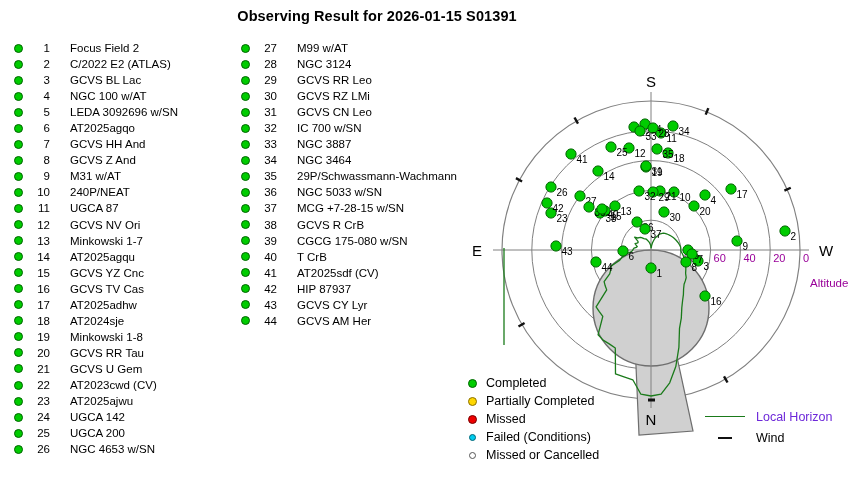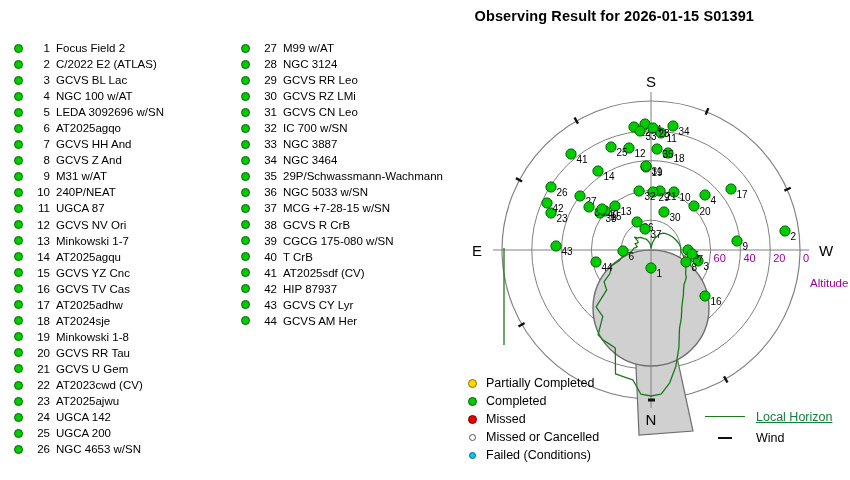--- a/index.html
+++ b/index.html
@@ -2,52 +2,52 @@
 <html><head>
 <meta charset="utf-8">
 <style>
   html,body{margin:0;padding:0;}
   body{
     width:850px;height:480px;background:#ffffff;overflow:hidden;
     font-family:"Liberation Sans","DejaVu Sans",sans-serif;
     color:#000;position:relative;
   }
   #page-title{
-    position:absolute;left:0;top:8px;width:754px;text-align:right;
+    position:absolute;left:0;top:8px;width:754px;text-align:center;
     font-size:14.5px;font-weight:bold;letter-spacing:.1px;
   }
   
   .target-col{position:absolute;top:40px;}
   #col-a{left:14px;}
   #col-b{left:241px;}
   .t-row{height:16.05px;display:flex;align-items:center;font-size:11.5px;}
   .t-dot{width:9px;height:9px;border-radius:50%;background:#00cc00;
          border:1px solid #006400;box-sizing:border-box;flex:none;}
   .t-num{width:22px;text-align:right;margin-left:5px;font-size:11.5px;}
-  .t-name{margin-left:6px;white-space:nowrap;font-size:11.5px;}
+  .t-name{margin-left:20px;white-space:nowrap;font-size:11.5px;}
   
   #plot-wrap{position:absolute;left:460px;top:34px;width:390px;height:446px;}
   #plot-title{position:absolute;left:0;top:6px;width:330px;text-align:center;
       font-size:14.5px;font-weight:bold;}
   #plot-svg{position:absolute;left:0;top:0;}
   .card{font-size:15px;fill:#000;}
   .tick-lbl{font-size:11px;fill:#990099;}
   .alt-lbl{font-size:11.5px;fill:#990099;}
   .pt-lbl{font-size:10px;fill:#000;}
   
   #legend-status{position:absolute;left:461px;top:374px;}
   .lg-row{display:flex;align-items:center;height:18px;}
   .lg-mk{width:22px;display:flex;justify-content:center;align-items:center;flex:none;}
   .lg-txt{font-size:12.5px;margin-left:3px;white-space:nowrap;}
   .dot-lg{border-radius:50%;box-sizing:border-box;}
   #legend-plot{position:absolute;left:700px;top:406px;}
   .lg2-row{display:flex;align-items:center;height:21px;}
   .lg2-mk{width:50px;display:flex;justify-content:center;align-items:center;flex:none;}
   .lg2-txt{font-size:12.5px;margin-left:6px;white-space:nowrap;}
-  .lg2-horizon{color:#15803d;text-decoration:underline;}
+  .lg2-horizon{color:#6d28d9;}
   .hline{width:40px;height:0;border-top:1.6px solid #1a7a1a;}
   .wline{width:14px;height:0;border-top:2.6px solid #111;}
   .greycirc{width:22px;height:22px;border-radius:50%;background:#d0d0d0;border:1.3px solid #777;}
 </style>
 </head>
 <body>
 
 <div id="page-title">Observing Result for 2026-01-15 S01391</div>
 
 <div id="col-a" class="target-col">
@@ -486,47 +486,47 @@
           <circle cx="136" cy="228" r="5.1" fill="#00cc00" stroke="#006400" stroke-width="1"></circle>
           <text x="141.5" y="237" class="pt-lbl">44</text>
         </g>
       </g>
     </svg>
 </div>
 
 <div id="legend-status">
     <div class="lg-row">
       <span class="lg-mk">
-        <span class="dot-lg" style="width: 9px; height: 9px; background: rgb(255, 215, 0); border: 1px solid rgb(138, 112, 0);"></span>
-      </span>
-      <span class="lg-txt">Partially Completed</span>
+        <span class="dot-lg" style="width: 9px; height: 9px; background: rgb(0, 204, 0); border: 1px solid rgb(0, 100, 0);"></span>
+      </span>
+      <span class="lg-txt">Completed</span>
     </div>
     <div class="lg-row">
       <span class="lg-mk">
-        <span class="dot-lg" style="width: 9px; height: 9px; background: rgb(0, 204, 0); border: 1px solid rgb(0, 100, 0);"></span>
-      </span>
-      <span class="lg-txt">Completed</span>
+        <span class="dot-lg" style="width: 9px; height: 9px; background: rgb(255, 215, 0); border: 1px solid rgb(138, 112, 0);"></span>
+      </span>
+      <span class="lg-txt">Partially Completed</span>
     </div>
     <div class="lg-row">
       <span class="lg-mk">
         <span class="dot-lg" style="width: 9px; height: 9px; background: rgb(238, 0, 0); border: 1px solid rgb(119, 0, 0);"></span>
       </span>
       <span class="lg-txt">Missed</span>
     </div>
     <div class="lg-row">
       <span class="lg-mk">
-        <span class="dot-lg" style="width: 7px; height: 7px; background: rgb(255, 255, 255); border: 1px solid rgb(85, 85, 85);"></span>
-      </span>
-      <span class="lg-txt">Missed or Cancelled</span>
+        <span class="dot-lg" style="width: 7px; height: 7px; background: rgb(0, 204, 238); border: 1px solid rgb(0, 102, 119);"></span>
+      </span>
+      <span class="lg-txt">Failed (Conditions)</span>
     </div>
     <div class="lg-row">
       <span class="lg-mk">
-        <span class="dot-lg" style="width: 7px; height: 7px; background: rgb(0, 204, 238); border: 1px solid rgb(0, 102, 119);"></span>
-      </span>
-      <span class="lg-txt">Failed (Conditions)</span>
+        <span class="dot-lg" style="width: 7px; height: 7px; background: rgb(255, 255, 255); border: 1px solid rgb(85, 85, 85);"></span>
+      </span>
+      <span class="lg-txt">Missed or Cancelled</span>
     </div>
   </div>
 
 <div id="legend-plot">
     <div class="lg2-row">
       <span class="lg2-mk">
         <span class="hline"></span>
       </span>
       <span class="lg2-txt lg2-horizon">Local Horizon</span>
     </div>

